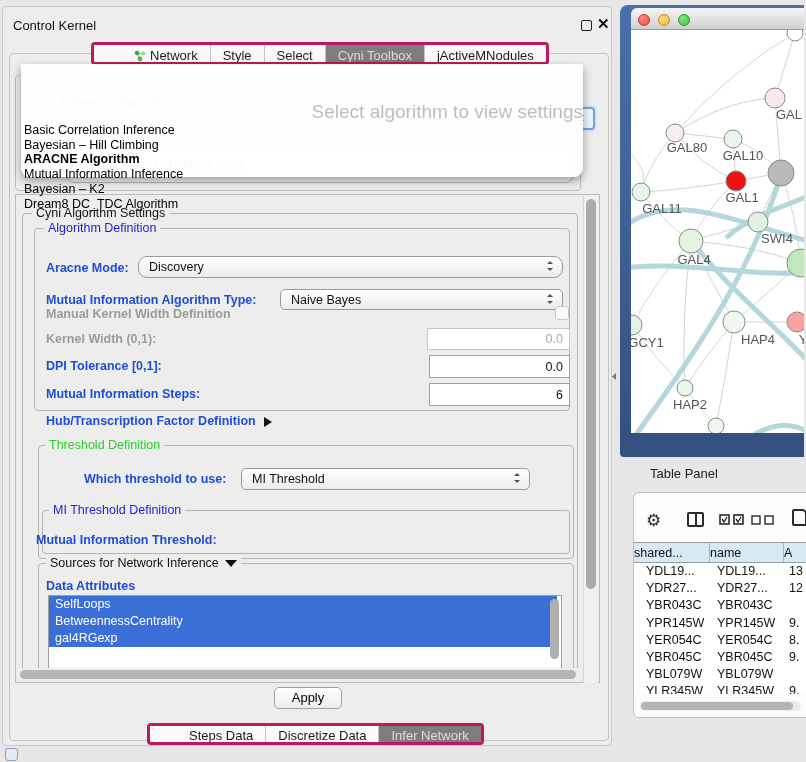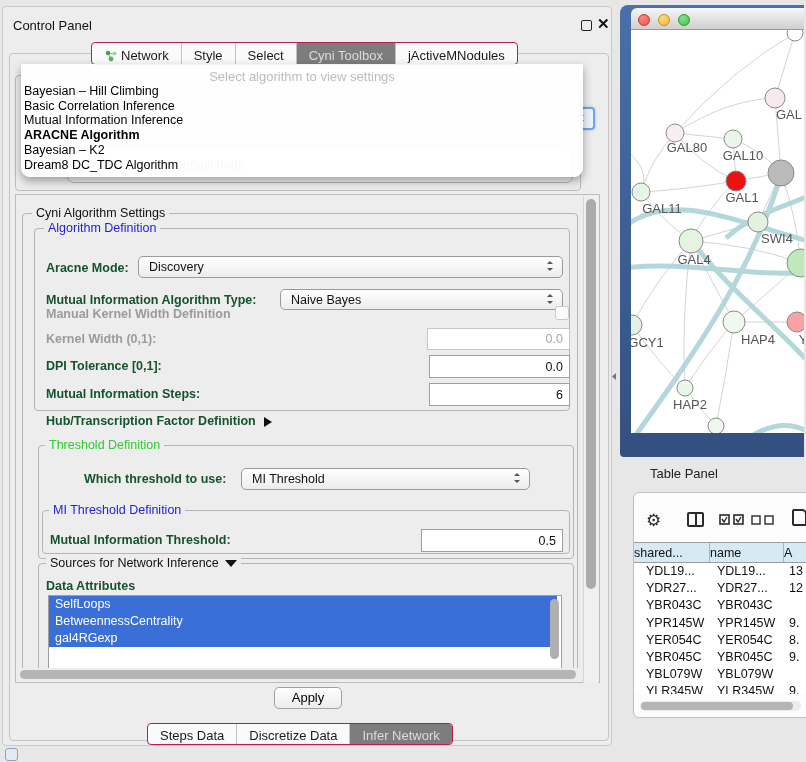--- a/index.html
+++ b/index.html
@@ -9,50 +9,50 @@
 
   
   .control-panel { left:2px; top:6px; width:610px; height:740px; background:#ededed;
                    border:1px solid #c9c9c9; border-radius:4px; }
   .cp-title { left:10px; top:11px; font-size:13px; color:#111; }
   .float-btn { left:578px; top:13px; width:11px; height:11px; border:1.6px solid #222; border-radius:2px; background:transparent; }
   .close-btn { left:594px; top:8px; font-size:15px; font-weight:bold; color:#111; }
   .content-box { left:6px; top:46px; width:600px; height:688px; border:1px solid #c4c4c4; border-radius:4px; background:#ededed; }
 
   
-  .tabbar { display:flex; background:#fafafa; border:1px solid #be185d; border-radius:4px; overflow:hidden; z-index:5; }
+  .tabbar { display:flex; background:#fafafa; border:3px solid #be185d; border-radius:4px; overflow:hidden; z-index:5;padding-left:27px; }
   .tab { font-size:13px; color:#1a1a1a; padding:3px 12px 0 12px; text-align:center; white-space:nowrap;
          border-right:1px solid #c3c3c3; display:flex; align-items:center; gap:4px; }
   .tab:last-child { border-right:none; }
   .tab.selected { background:#7d7d7d; color:#dcdcdc; }
 
   
   .ghost { color:#8a8a8a; font-size:12.5px; }
   .ghost-box { border:1px solid #bdbdbd; border-radius:4px; }
   .ghost-combo { border:1px solid #b5b5b5; border-radius:7px; background:#f4f4f4; }
   .focus-spin { border:2px solid #74a3e2; box-shadow:0 0 3px #9dc2ee; border-radius:4px; background:#eef4fc; }
   .popup { left:18px; top:57px; width:562px; height:113px; background:rgba(255,255,255,0.94);
            border-radius:0 0 9px 9px; box-shadow:0 4px 10px rgba(0,0,0,0.35); z-index:6; }
-  .popup-prompt { width:100%; text-align:center; padding-top:5px; color:#bdbdbd; font-size:13px; }
+  .popup-prompt { width:100%; text-align:right; padding-top:5px; color:#bdbdbd; font-size:19px;margin-top:32px; }
   .popup-item { font-size:12.5px; line-height:14.7px; padding-left:3px; color:#000; white-space:nowrap; }
   .popup-item.bold { font-weight:bold; }
 
   
   .viewport { left:12px; top:187px; width:585px; height:489px; border:1px solid #bdbdbd; background:#ededed; }
   .vp-clip { position:absolute; left:1px; top:1px; width:566px; height:472px; overflow:hidden; }
   .vscroll { position:absolute; right:1px; top:1px; width:15px; height:487px; background:#f0f0f0; border-left:1px solid #d5d5d5; }
   .vscroll .thumb { position:absolute; left:2px; top:3px; width:10px; height:390px; background:#ababab; border-radius:6px; }
   .hscroll { position:absolute; left:1px; bottom:1px; width:566px; height:13px; background:#ededed; }
   .hscroll .thumb { position:absolute; left:3px; top:2px; width:556px; height:9px; background:#b5b5b5; border-radius:5px; }
 
   .group { position:absolute; border:1px solid #b4b4b4; border-radius:4px; }
   .group-title { position:absolute; font-size:12.5px; background:#ededed; padding:0 4px; white-space:nowrap; z-index:2; }
   .t-blue { color:#2222d6; }
   .t-green { color:#2ecc2e; }
-  .lbl { position:absolute; font-size:12.5px; font-weight:bold; color:#14532d; white-space:nowrap; }
+  .lbl { position:absolute; font-size:12.5px; font-weight:bold; color:#1d4ed8; white-space:nowrap; }
   .lbl.dis { color:#9b9b9b; }
   .combo { position:absolute; border:1px solid #9a9a9a; border-radius:5px;
            background:linear-gradient(#ffffff,#ececec); font-size:12.5px; display:flex; align-items:center; padding-left:10px; }
   .arrows { position:absolute; right:7px; top:50%; width:8px; }
   .arrows::before, .arrows::after { content:""; position:absolute; left:0; border:3.5px solid transparent; }
   .arrows::before { border-bottom-color:#555; top:-9px; }
   .arrows::after  { border-top-color:#555; top:1px; }
   .field { position:absolute; background:#fff; border:1px solid #9e9e9e; font-size:12.5px;
            display:flex; align-items:center; justify-content:flex-end; padding-right:6px; }
   .field.dis { border-color:#c6c6c6; color:#a8a8a8; }
@@ -93,21 +93,21 @@
   .tp-hscroll { position:absolute; left:6px; top:208px; width:161px; height:10px; background:#ececec; border-radius:5px; }
   .tp-hscroll .thumb { position:absolute; left:1px; top:1px; width:152px; height:8px; background:#b5b5b5; border-radius:4px; }
 
   .mini-panel-icon { left:5px; top:748px; width:13px; height:13px; border:1px solid #90a0b5; border-radius:3px; background:#e3eaf2; }
   .splitter-mark { left:612px; top:373px; width:4px; height:7px; background:#777; clip-path:polygon(100% 0,0 50%,100% 100%); }
 </style>
 </head>
 <body>
 
 <div class="abs control-panel">
-  <div class="abs cp-title">Control Panel</div>
+  <div class="abs cp-title">Control Kernel</div>
   <div class="abs float-btn"></div>
   <div class="abs close-btn">✕</div>
   <div class="abs content-box"></div>
 
   <div class="abs tabbar" style="left:88px;top:35px;height:23px;" id="top-tabs">
       <div class="tab">
         <svg width="13" height="13">
           <line x1="4" y1="4" x2="10" y2="5" stroke="#999"></line>
           <line x1="4" y1="4" x2="7" y2="10" stroke="#999"></line>
           <circle cx="4" cy="4" r="2.2" fill="#3aa53a"></circle>
@@ -135,40 +135,40 @@
   <div class="abs focus-spin" style="left:577px;top:100px;width:15px;height:23px;">
       <span class="arrows"></span>
     </div>
   <div class="abs ghost-combo" style="left:64px;top:140px;width:506px;height:36px;">
     <span class="ghost" style="position:absolute;left:30px;top:10px;">galFiltered.sif default node</span>
   </div>
 
   <div class="abs popup">
     <div class="popup-prompt">Select algorithm to view settings</div>
     <div id="popup-items">
+        <div class="popup-item">Basic Correlation Inference</div>
         <div class="popup-item">Bayesian – Hill Climbing</div>
-        <div class="popup-item">Basic Correlation Inference</div>
+        <div class="popup-item bold">ARACNE Algorithm</div>
         <div class="popup-item">Mutual Information Inference</div>
-        <div class="popup-item bold">ARACNE Algorithm</div>
         <div class="popup-item">Bayesian – K2</div>
         <div class="popup-item">Dream8 DC_TDC Algorithm</div>
       </div>
   </div>
 
   <div class="abs viewport">
     <div class="vp-clip" id="vp">
 
       <div class="group" style="left:5px;top:17px;width:556px;height:650px;"></div>
       <span class="group-title" style="left:15px;top:10px;">Cyni Algorithm Settings</span>
 
       <div class="group" style="left:17px;top:32px;width:536px;height:183px;"></div>
       <span class="group-title t-blue" style="left:27px;top:25px;">Algorithm Definition</span>
 
       <span class="lbl" style="left:29px;top:65px;">Aracne Mode:</span>
-      <div class="combo" style="left:121px;top:60px;width:425px;height:22px;">
+      <div class="combo" style="left:121px;top:60px;width:425px;height:22px;border-radius:9px;">
         <span>Discovery</span>
           <span class="arrows"></span>
       </div>
 
       <span class="lbl" style="left:29px;top:97px;">Mutual Information Algorithm Type:</span>
       <div class="combo" style="left:263px;top:93px;width:283px;height:21px;">
         <span>Naive Bayes</span>
           <span class="arrows"></span>
       </div>
 
@@ -197,24 +197,21 @@
 
       <span class="lbl" style="left:67px;top:276px;">Which threshold to use:</span>
       <div class="combo" style="left:224px;top:272px;width:289px;height:22px;">
         <span>MI Threshold</span>
           <span class="arrows"></span>
       </div>
 
       <div class="group" style="left:25px;top:314px;width:528px;height:44px;"></div>
       <span class="group-title t-blue" style="left:32px;top:307px;">MI Threshold Definition</span>
 
-      <span class="lbl" style="left:33px;top:337px;">Mutual Information Threshold:</span>
-      <div class="field" style="left:404px;top:333px;width:142px;height:23px;">
-          <span>0.5</span>
-        </div>
+      <span class="lbl" style="left:19px;top:337px;">Mutual Information Threshold:</span>
 
       <div class="group" style="left:21px;top:367px;width:536px;height:200px;"></div>
       <span class="group-title" style="left:29px;top:360px;font-weight:normal;"><span>Sources for Network Inference</span><span class="collapse-arrow"></span></span>
       <span class="lbl" style="left:29px;top:383px;">Data Attributes</span>
 
       <div class="attr-list" style="left:31px;top:399px;width:514px;height:120px;">
         <div id="attr-items">
             <div class="attr-item">SelfLoops</div>
             <div class="attr-item">BetweennessCentrality</div>
             <div class="attr-item">gal4RGexp</div>

